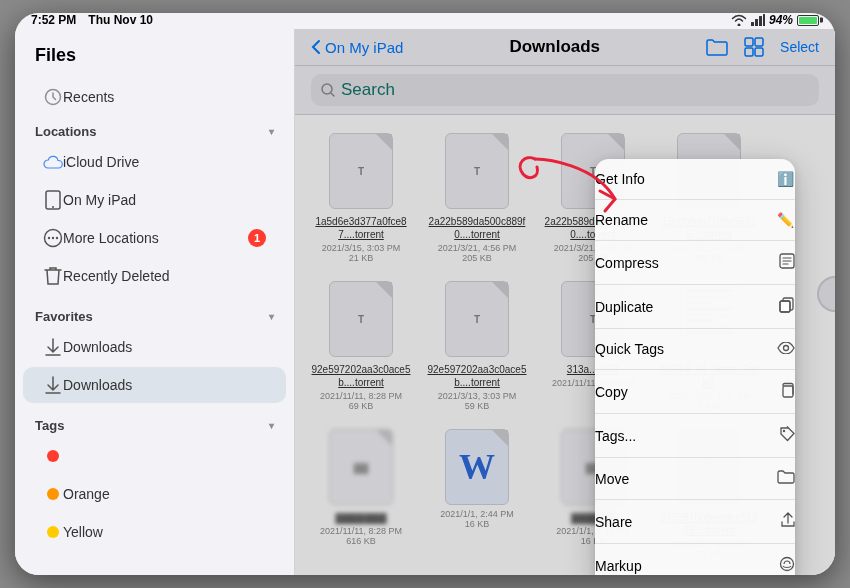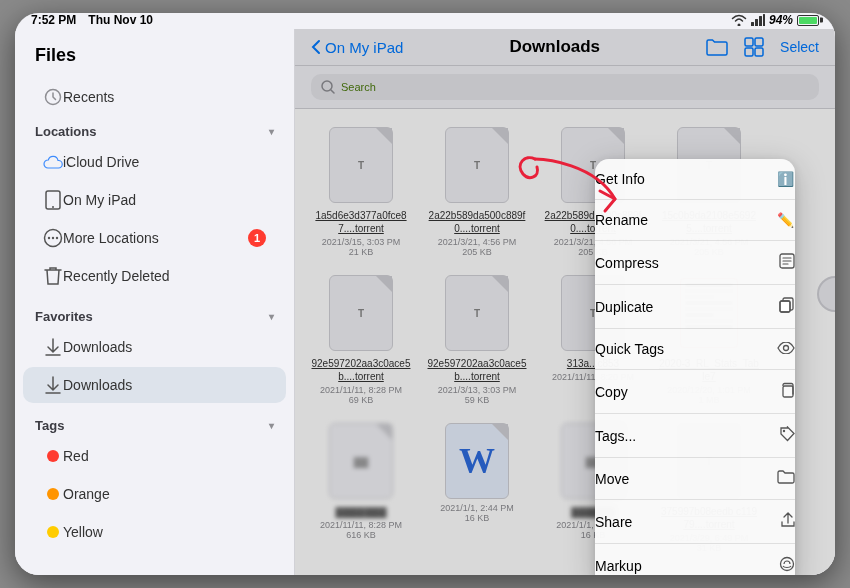--- a/index.html
+++ b/index.html
@@ -438,21 +438,20 @@
 
       <div class="sidebar-section-label sidebar-subsection">
         <span>Tags</span>
         <span class="chevron-down">▾</span>
       </div>
 
       <div class="sidebar-item">
         <div class="sidebar-item-icon">
             <div class="tag-dot" style="background:#ff3b30;"></div>
           </div>
-        <span class="sidebar-item-text">Red</span>
       </div>
       <div class="sidebar-item">
         <div class="sidebar-item-icon">
             <div class="tag-dot" style="background:#ff9500;"></div>
           </div>
         <span class="sidebar-item-text">Orange</span>
       </div>
       <div class="sidebar-item">
         <div class="sidebar-item-icon">
             <div class="tag-dot" style="background:#ffcc00;"></div>
@@ -491,21 +490,21 @@
           <span class="toolbar-btn" style="color:#007aff;">Select</span>
         </div>
       </div>
 
       <div class="search-bar">
         <div class="search-input-wrap">
           <svg width="14" height="14" viewBox="0 0 14 14">
               <circle cx="6" cy="6" r="5" stroke="#8e8e93" stroke-width="1.5" fill="none"></circle>
               <path d="M10 10l3 3" stroke="#8e8e93" stroke-width="1.5" stroke-linecap="round"></path>
             </svg>
-          <span style="color:#4d7c0f;font-size:11px;">Search</span>
+          <span style="color:#0f766e;font-size:17px;">Search</span>
         </div>
       </div>
 
       <div class="files-grid">
 
         <div class="file-item">
           <div class="file-icon-wrap">
               <div class="file-icon-generic file-icon-torrent">
                 <span style="font-size:10px;color:#888;font-weight:600;">T</span>
               </div>

